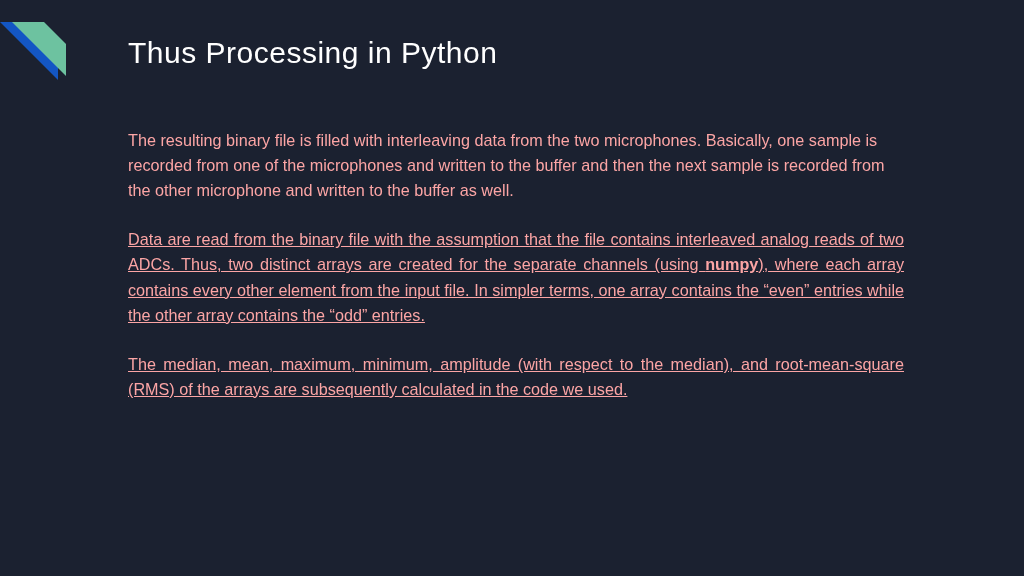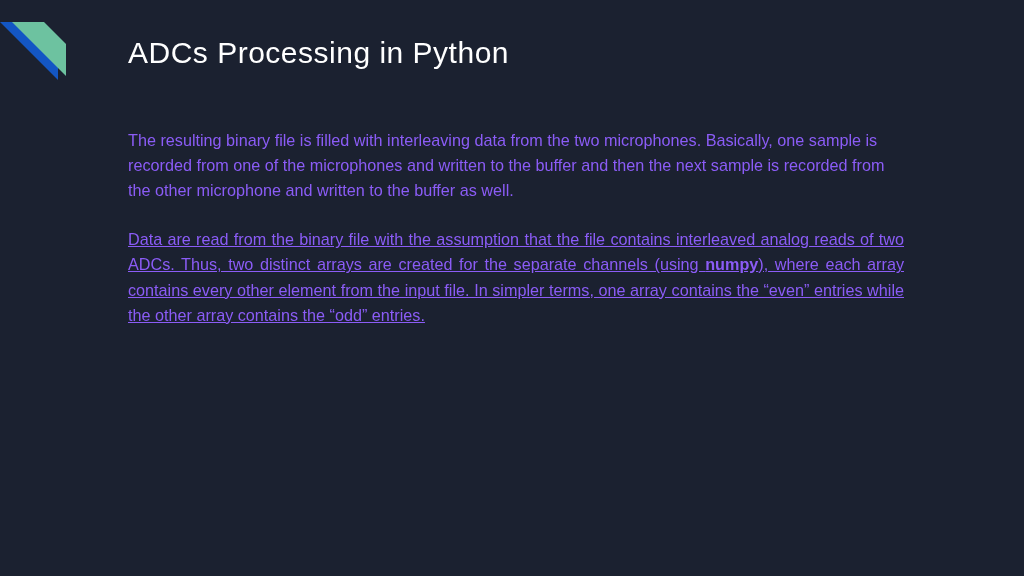--- a/index.html
+++ b/index.html
@@ -25,41 +25,42 @@
     font-size: 30px;
     font-weight: 400;
     letter-spacing: 0.5px;
     color: #ffffff;
     margin-bottom: 58px;
     font-family: "Segoe UI Light", "Segoe UI", Arial, sans-serif;
   }
   .para {
     font-size: 16.2px;
     line-height: 1.55;
-    color: #8b5cf6;
+    color: #fca5a5;
     margin-bottom: 24px;
   }
   .para.justify {
     text-align: justify;
     text-decoration: underline;
   }
   .bold { font-weight: 700; }
 </style>
 </head>
 <body>
 
 <div class="corner-accent">
   <svg width="70" height="90" viewBox="0 0 70 90">
     <polygon points="0,0 30,0 58,28 58,58 0,0" fill="#1356c4"></polygon>
     <polygon points="12,0 44,0 66,22 66,54" fill="#6dc2a0"></polygon>
   </svg>
 </div>
 
 <div class="slide">
-  <h1 class="title">ADCs Processing in Python</h1>
+  <h1 class="title">Thus Processing in Python</h1>
 
   <p class="para">The resulting binary file is filled with interleaving data from the two microphones. Basically, one sample is recorded from one of the microphones and written to the buffer and then the next sample is recorded from the other microphone and written to the buffer as well.</p>
 
   <p class="para justify">
     <span>Data are read from the binary file with the assumption that the file contains interleaved analog reads of two ADCs. Thus, two distinct arrays are created for the separate channels (using </span><span class="bold">numpy</span><span>), where each array contains every other element from the input file. In simpler terms, one array contains the “even” entries while the other array contains the “odd” entries.</span>
   </p>
 
+  <p class="para justify">The median, mean, maximum, minimum, amplitude (with respect to the median), and root-mean-square (RMS) of the arrays are subsequently calculated in the code we used.</p>
 </div>
 
 </body></html>

